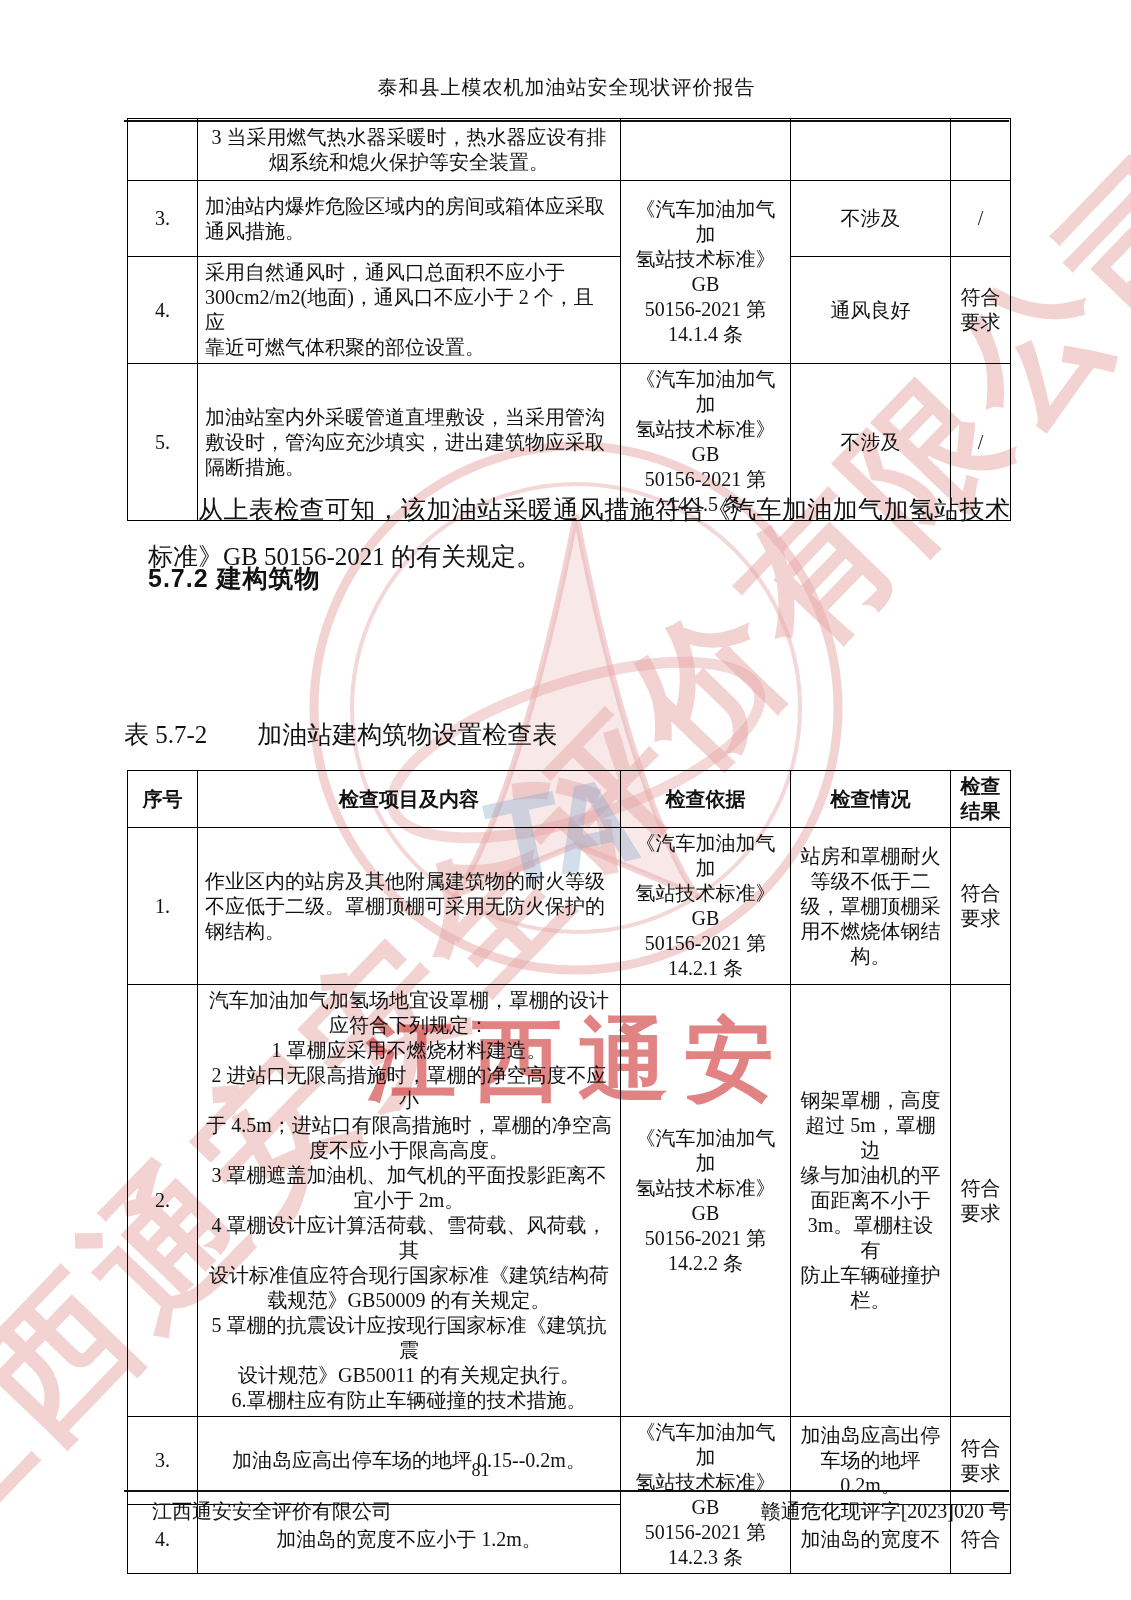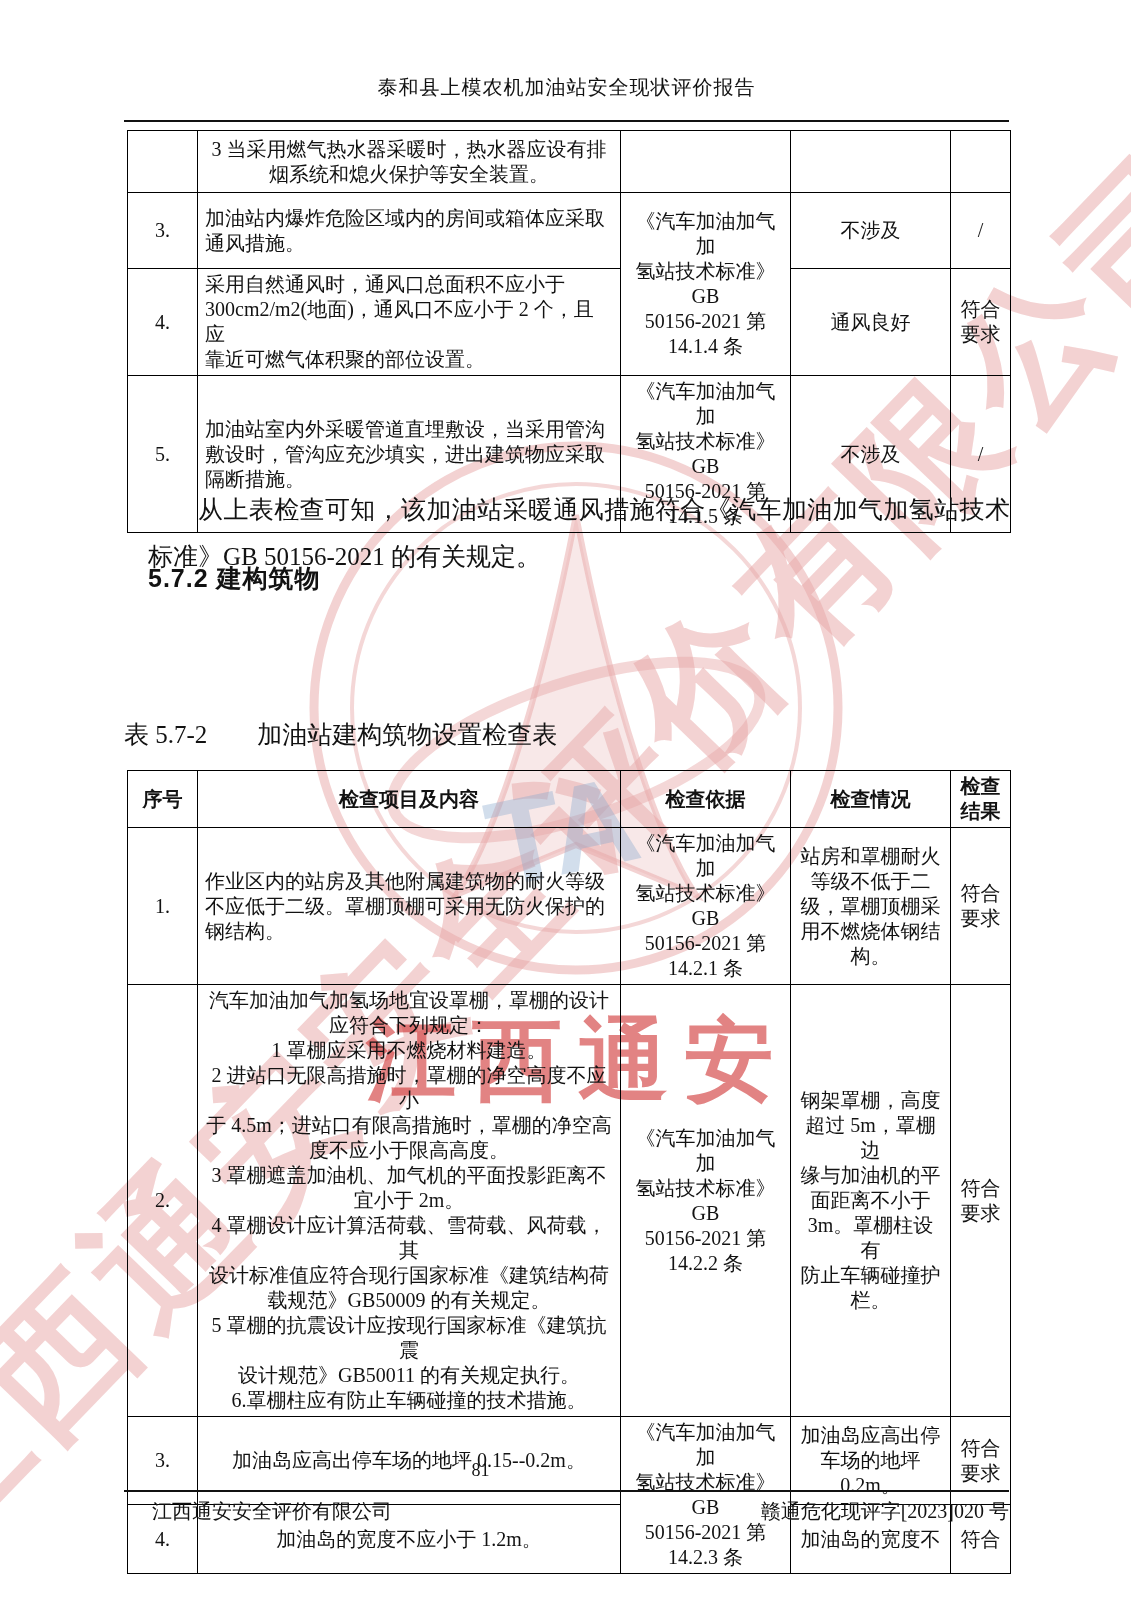--- a/index.html
+++ b/index.html
@@ -37,21 +37,21 @@
   }
   .tbl-caption {
     position:absolute; left:124px; top:718px; width:885px; text-align:left; font-size:25px;
   }
 
   
   table.doc {
     position:absolute; left:127px; width:883px;
     border-collapse:collapse; table-layout:fixed; background:transparent;
   }
-  .t1 { top:130px;border-radius:23px; }
+  .t1 { top:118px;border-radius:23px; }
   .t2 { top:770px; }
   table.doc td, table.doc th {
     border:1.6px solid #000; vertical-align:middle;
     font-size:20px; line-height:25px; padding:3px 7px;
   }
   table.doc th {
     font-family:"Liberation Sans","DejaVu Sans",sans-serif;
     font-weight:bold; text-align:center; font-size:20px;
   }
   td.c { text-align:center; }

